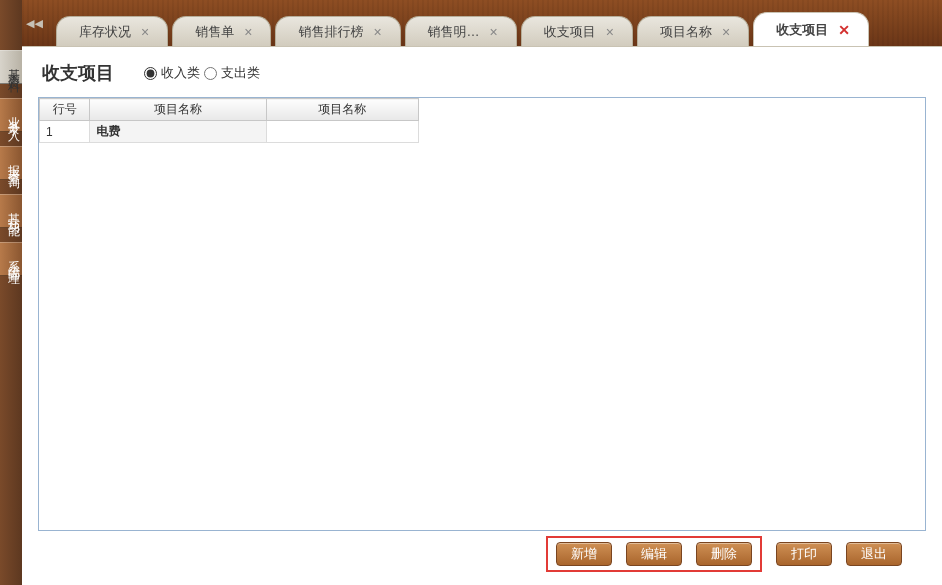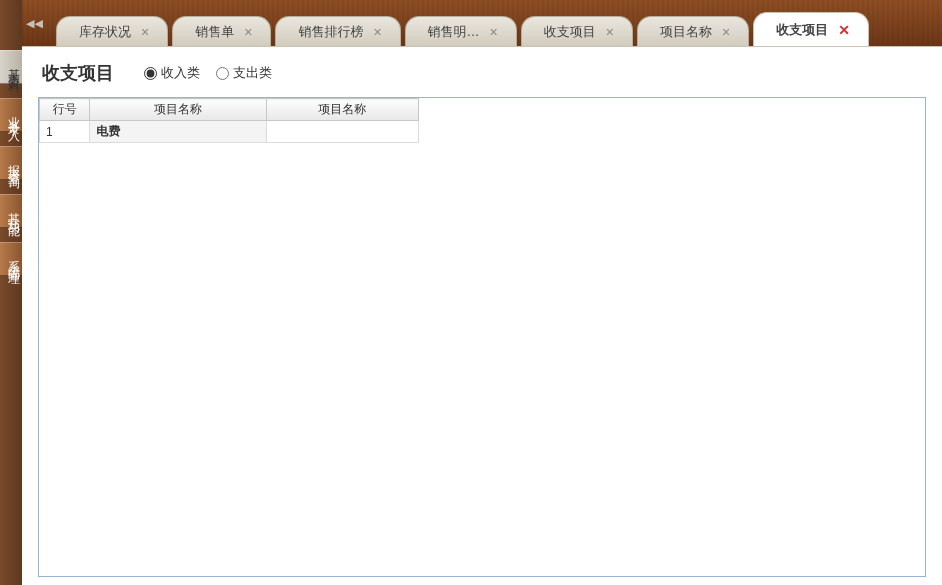--- a/index.html
+++ b/index.html
@@ -80,21 +80,21 @@
   .content {
     flex: 1;
     background: #fff;
     border-top: 1px solid #c9c3b3;
     display: flex; flex-direction: column;
     padding: 12px 16px 8px 16px;
   }
 
   .panel-head { display: flex; align-items: center; gap: 30px; padding: 2px 2px 12px 4px; }
   .panel-title { font-size: 18px; font-weight: 700; color: #333; }
-  .radios { display: flex; gap: 16px; font-size: 13px; color: #333; }
+  .radios { display: flex; gap: 4px; font-size: 13px; color: #333; }
   .radios label { display: inline-flex; align-items: center; gap: 4px; cursor: pointer; }
   .radios input { accent-color: #333; }
 
   .grid-wrap {
     flex: 1;
     border: 1px solid #99b4d1;
     overflow: hidden;
     display: flex; flex-direction: column;
   }
   table.grid {
@@ -224,15 +224,24 @@
         <tbody>
           <tr class="selected">
             <td class="rownum">1</td>
             <td class="name">电费</td>
             <td class="remark"></td>
           </tr>
         </tbody>
       </table>
     </div>
 
+    <div class="footer">
+      <div class="hl-box">
+        <button class="wood">新增</button>
+        <button class="wood">编辑</button>
+        <button class="wood">删除</button>
+      </div>
+      <button class="wood">打印</button>
+      <button class="wood">退出</button>
+    </div>
 
   </div>
 </div>
 
 </body></html>

